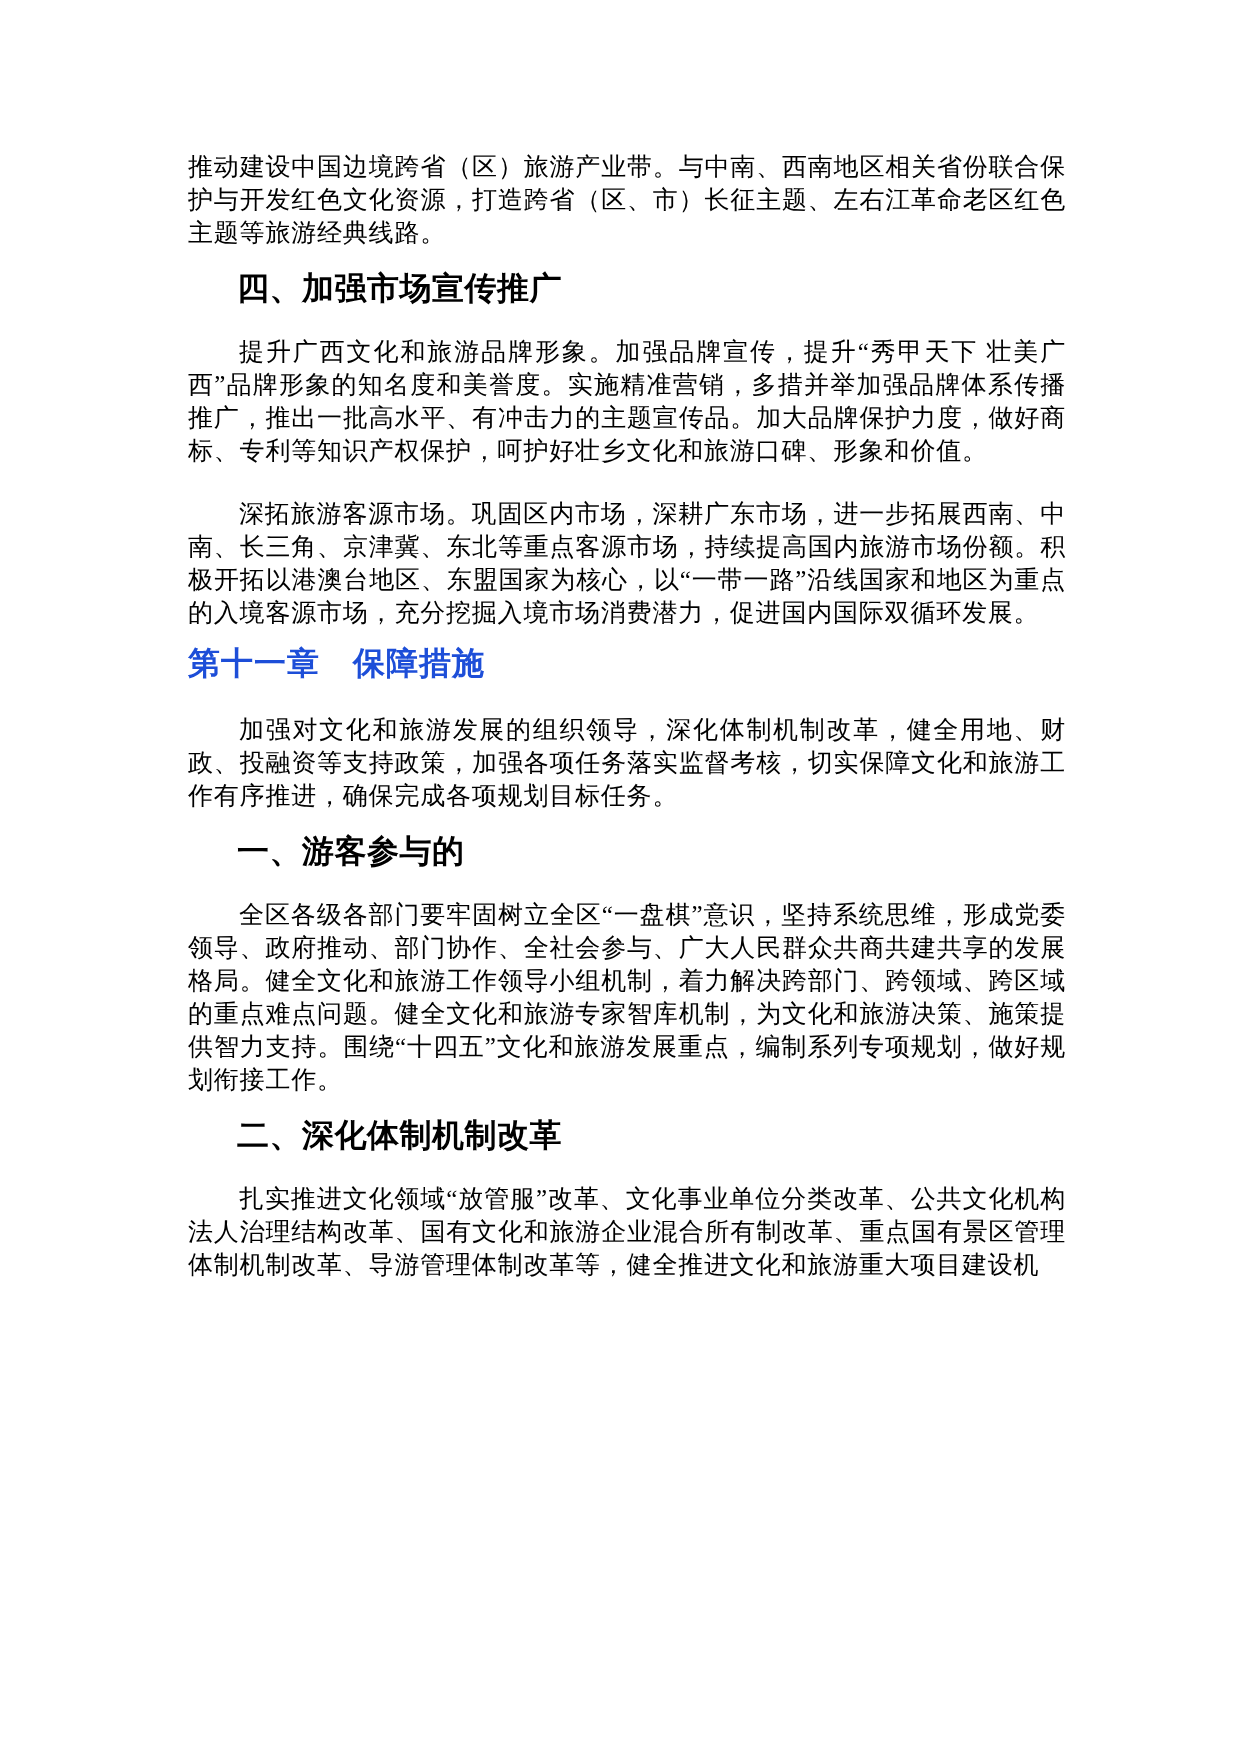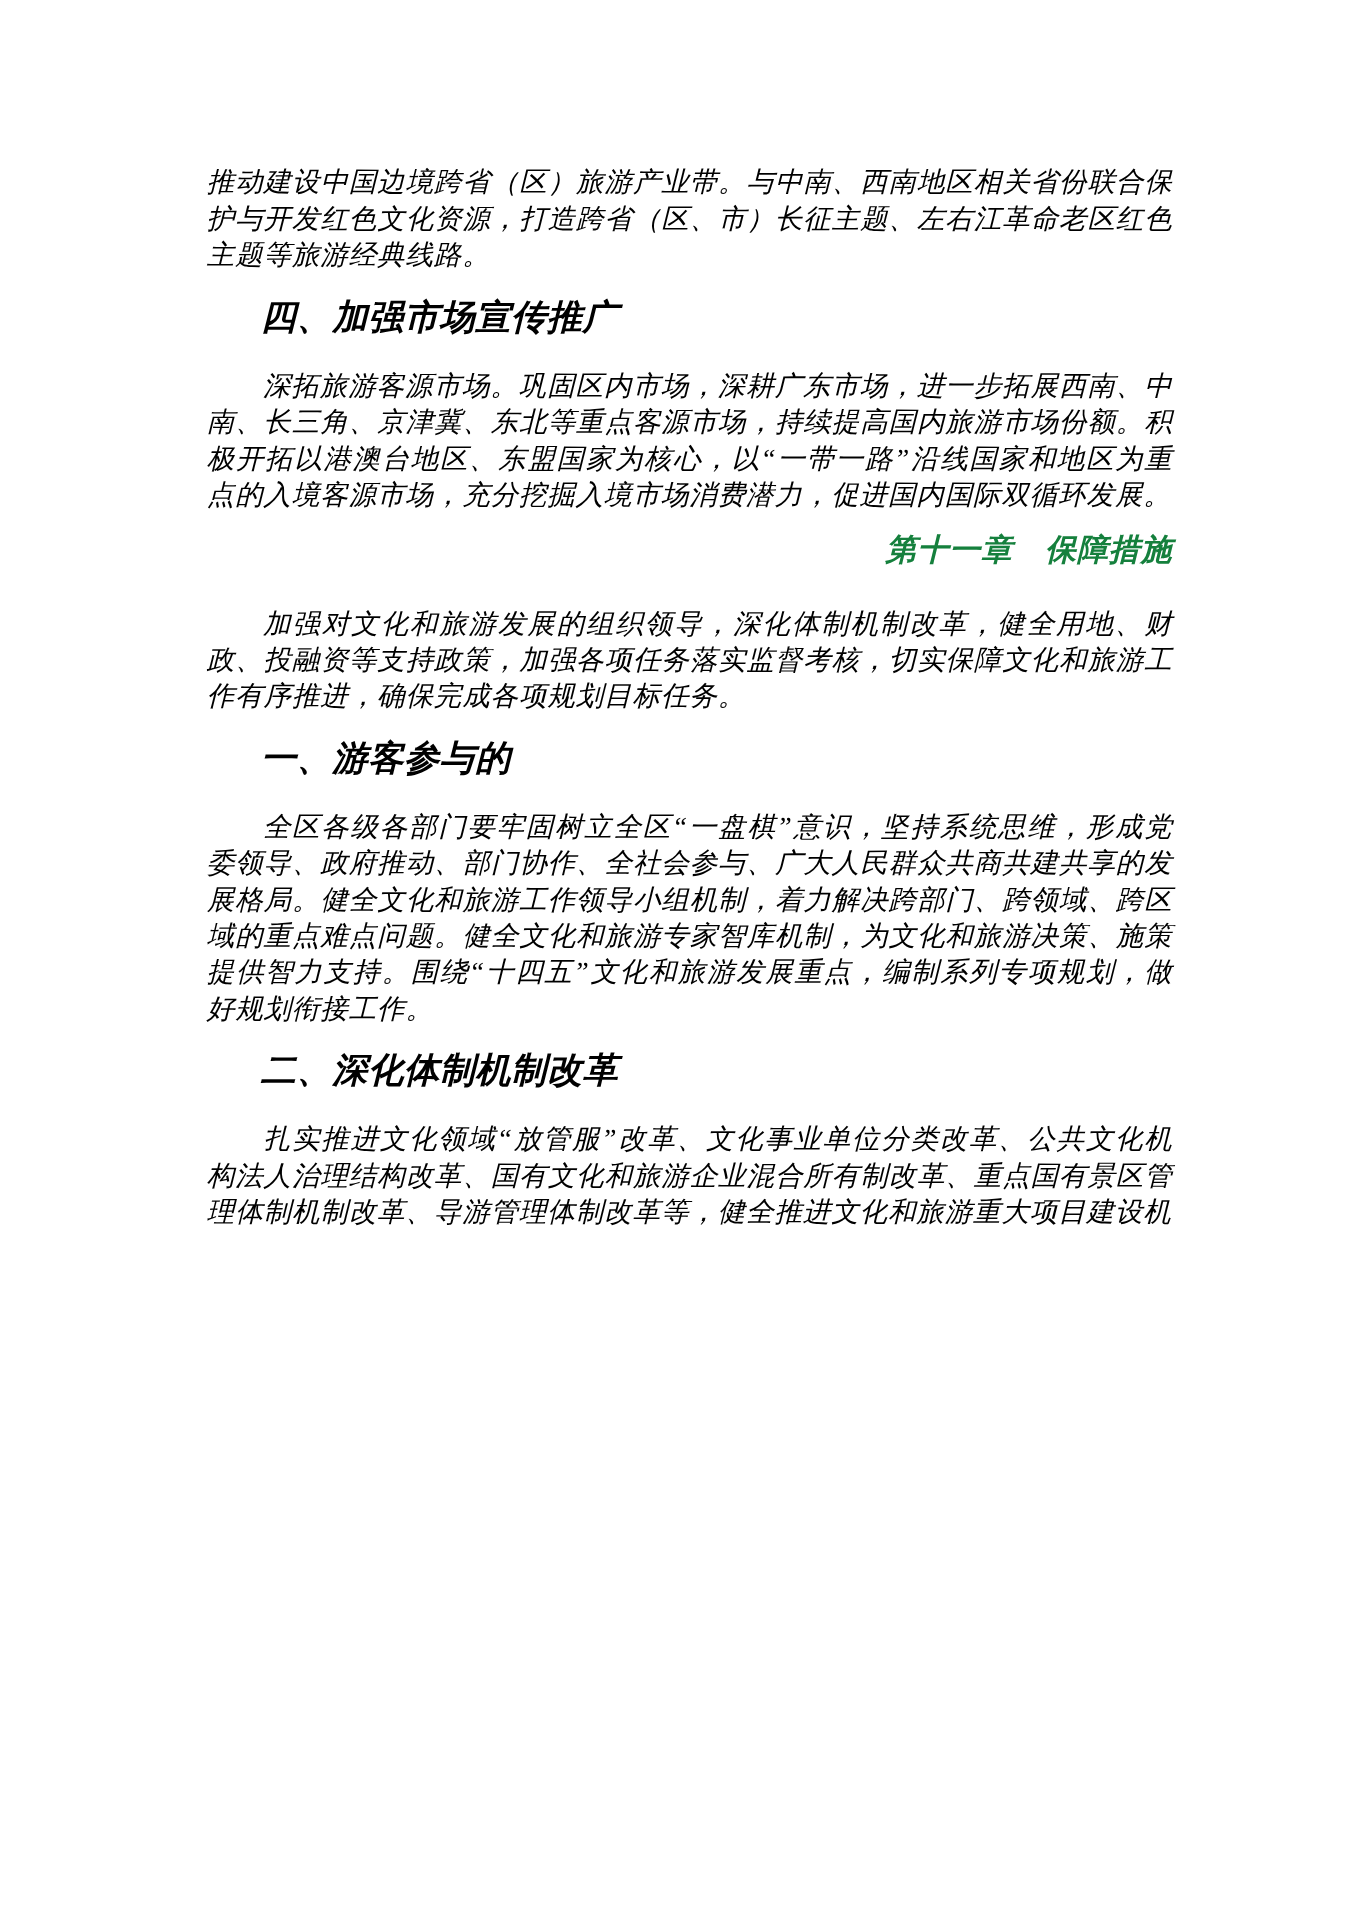--- a/index.html
+++ b/index.html
@@ -8,21 +8,20 @@
     background: #ffffff;
   }
   .page {
     position: relative;
     width: 1241px;
     height: 1600px;
     background: #ffffff;
     overflow: hidden;
     font-family: "Liberation Serif", "DejaVu Serif", serif;
     color: #000000;
-    font-style: italic;
   }
   .content {
     position: absolute;
     left: 188px;
     top: 150px;
     width: 878px;
   }
   .para {
     margin: 30px 0 0 0;
     font-size: 25px;
@@ -44,36 +43,37 @@
     font-size: 32px;
     line-height: 33px;
     font-weight: bold;
     text-indent: 49px;
     letter-spacing: 0.5px;
     font-family: "Liberation Sans", "DejaVu Sans", sans-serif;
     color: #000000;
   }
   .chapter-heading {
     margin: 14px 0 0 0;
-    font-size: 28px;
+    font-size: 32px;
     line-height: 40px;
     font-weight: bold;
-    text-align: right;
+    text-align: left;
     letter-spacing: 1px;
     font-family: "Liberation Serif", "DejaVu Serif", serif;
-    color: #15803d;
+    color: #1d4ed8;
   }
 </style>
 </head>
 <body>
 
 <div class="page">
   <div class="content" id="doc-content">
       <p class="para first">推动建设中国边境跨省（区）旅游产业带。与中南、西南地区相关省份联合保护与开发红色文化资源，打造跨省（区、市）长征主题、左右江革命老区红色主题等旅游经典线路。</p>
       <div class="section-heading">四、加强市场宣传推广</div>
+      <p class="para indent">提升广西文化和旅游品牌形象。加强品牌宣传，提升“秀甲天下 壮美广西”品牌形象的知名度和美誉度。实施精准营销，多措并举加强品牌体系传播推广，推出一批高水平、有冲击力的主题宣传品。加大品牌保护力度，做好商标、专利等知识产权保护，呵护好壮乡文化和旅游口碑、形象和价值。</p>
       <p class="para indent">深拓旅游客源市场。巩固区内市场，深耕广东市场，进一步拓展西南、中南、长三角、京津冀、东北等重点客源市场，持续提高国内旅游市场份额。积极开拓以港澳台地区、东盟国家为核心，以“一带一路”沿线国家和地区为重点的入境客源市场，充分挖掘入境市场消费潜力，促进国内国际双循环发展。</p>
       <div class="chapter-heading">第十一章　保障措施</div>
       <p class="para indent">加强对文化和旅游发展的组织领导，深化体制机制改革，健全用地、财政、投融资等支持政策，加强各项任务落实监督考核，切实保障文化和旅游工作有序推进，确保完成各项规划目标任务。</p>
       <div class="section-heading">一、游客参与的</div>
       <p class="para indent">全区各级各部门要牢固树立全区“一盘棋”意识，坚持系统思维，形成党委领导、政府推动、部门协作、全社会参与、广大人民群众共商共建共享的发展格局。健全文化和旅游工作领导小组机制，着力解决跨部门、跨领域、跨区域的重点难点问题。健全文化和旅游专家智库机制，为文化和旅游决策、施策提供智力支持。围绕“十四五”文化和旅游发展重点，编制系列专项规划，做好规划衔接工作。</p>
       <div class="section-heading">二、深化体制机制改革</div>
       <p class="para indent">扎实推进文化领域“放管服”改革、文化事业单位分类改革、公共文化机构法人治理结构改革、国有文化和旅游企业混合所有制改革、重点国有景区管理体制机制改革、导游管理体制改革等，健全推进文化和旅游重大项目建设机</p>
     </div>
 </div>
 

